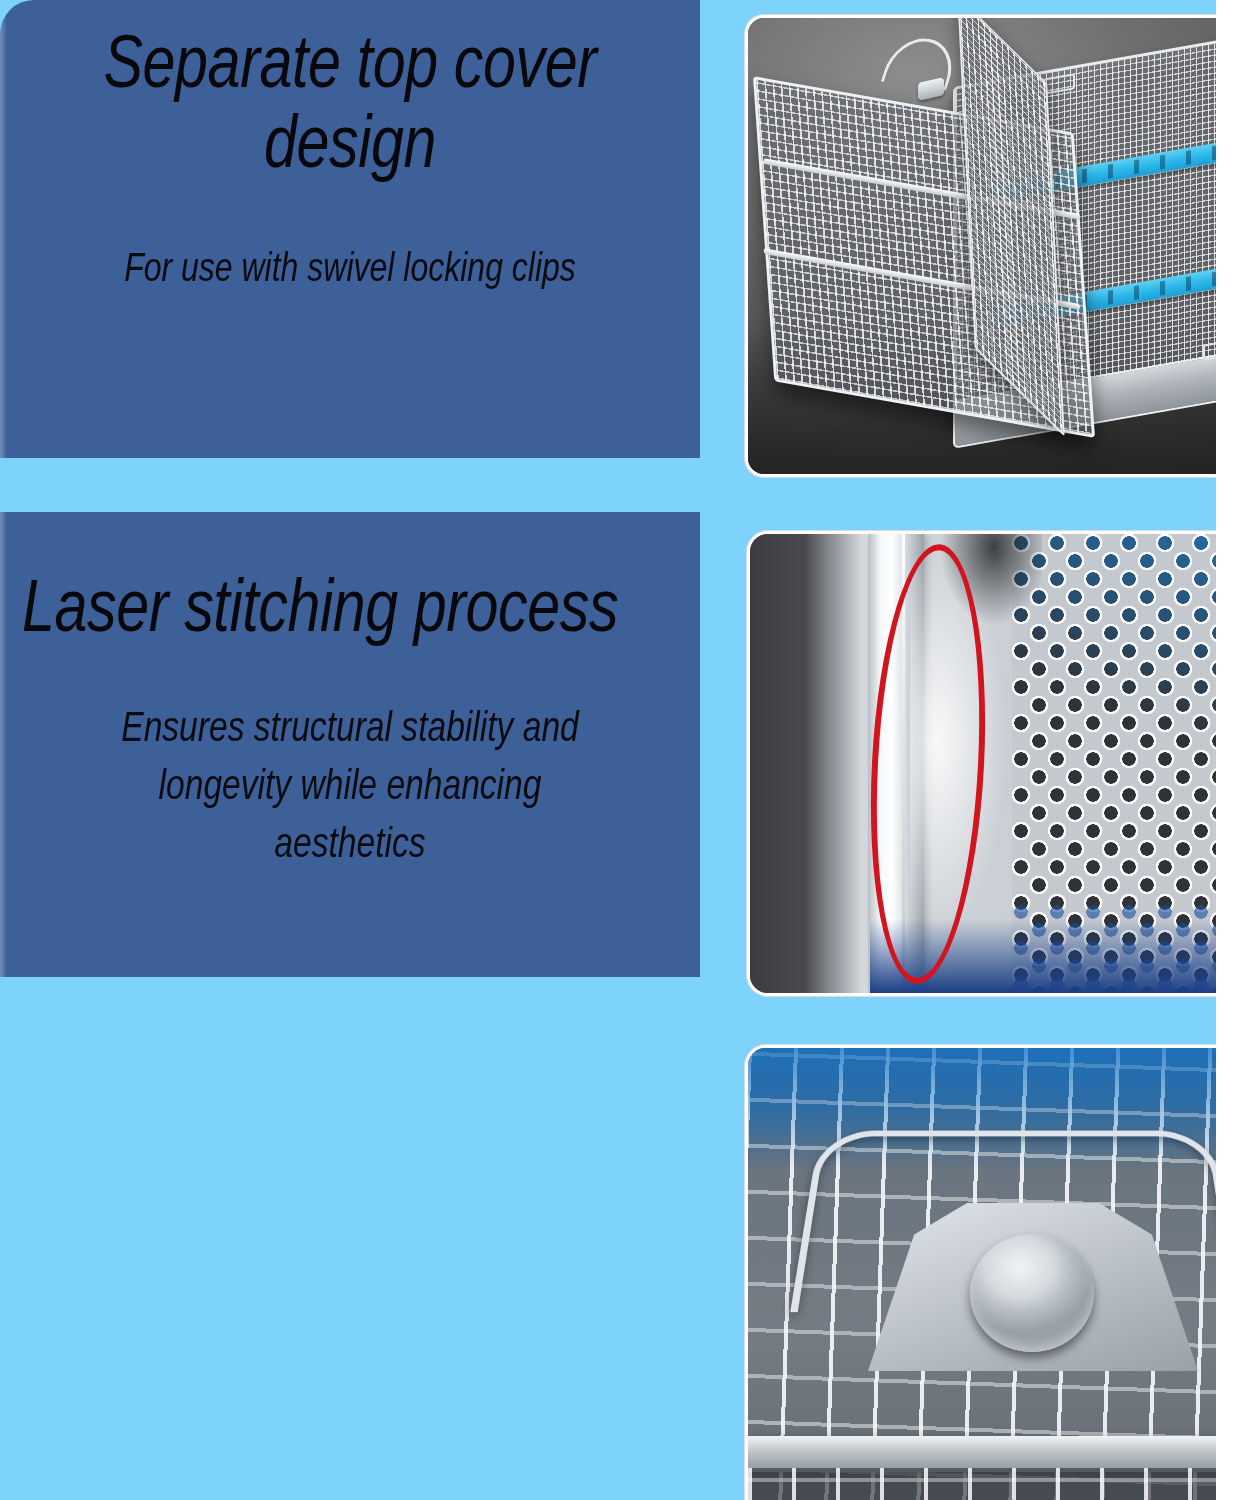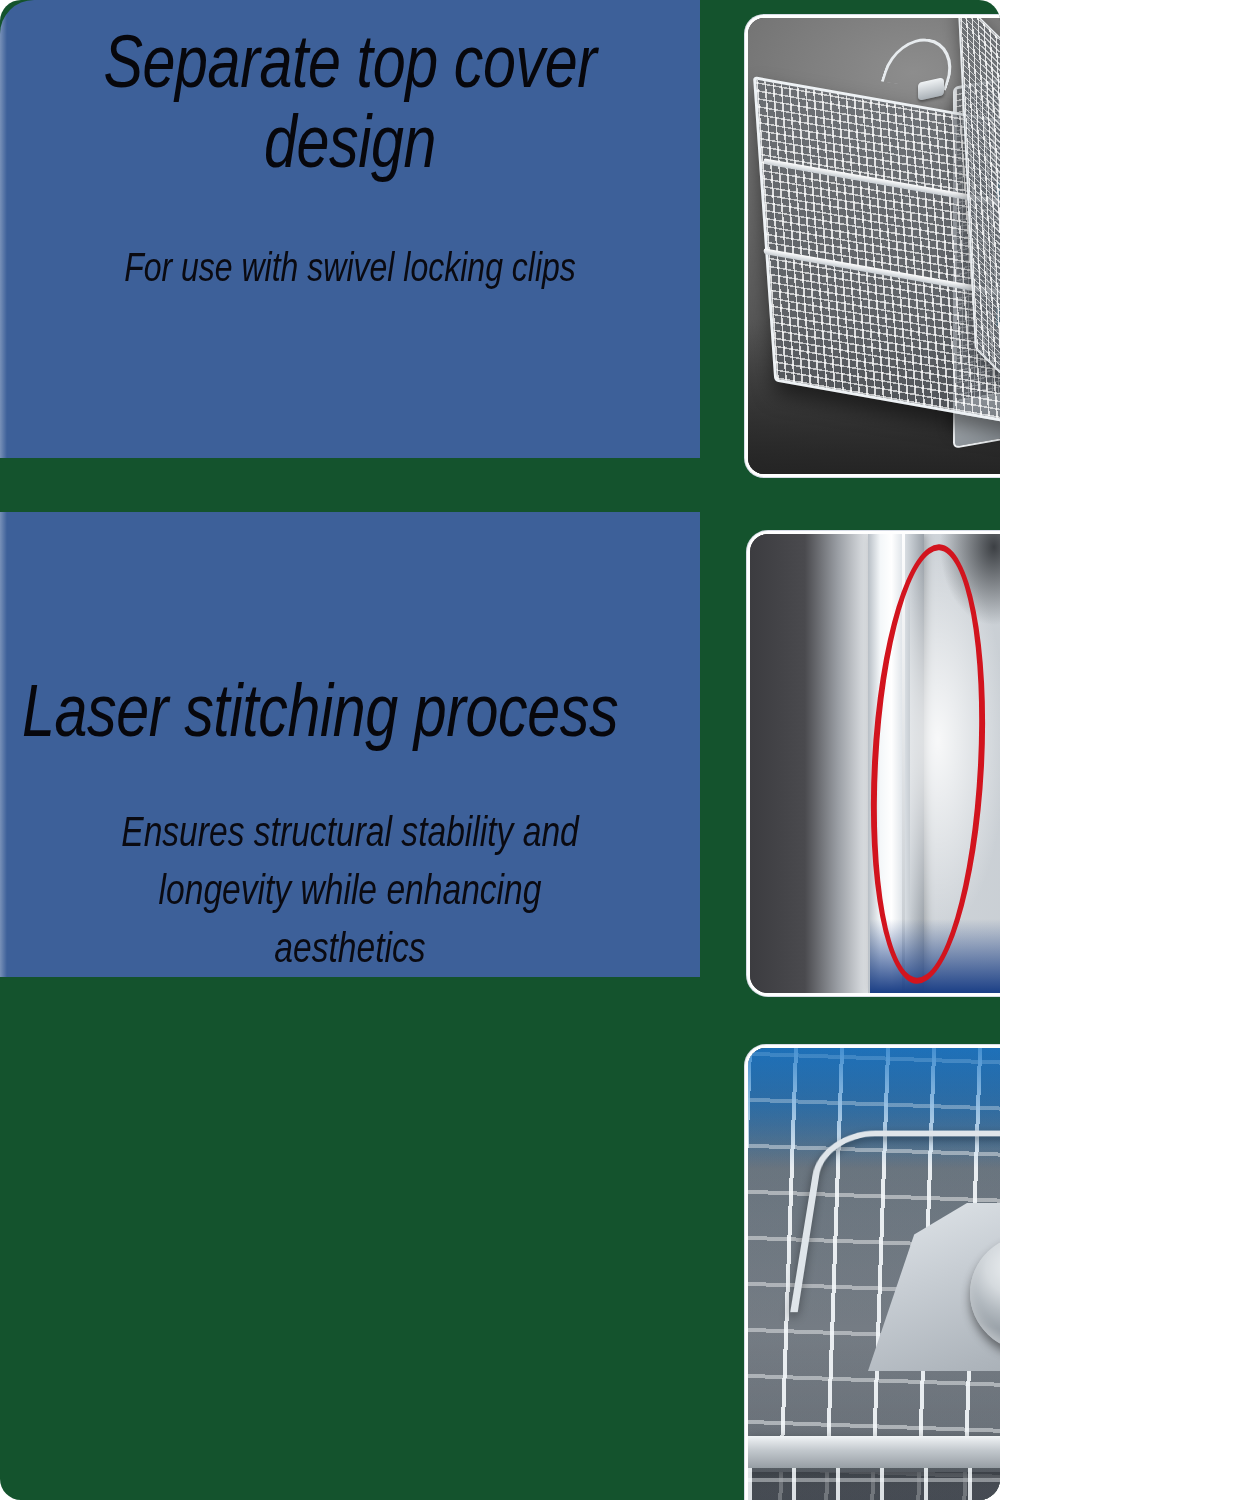--- a/index.html
+++ b/index.html
@@ -7,25 +7,24 @@
     margin: 0;
     padding: 0;
     background: #ffffff;
   }
   body {
     font-family: "Liberation Sans", sans-serif;
   }
 
   .infographic {
     position: relative;
-    width: 1000px;
+    width: 1216px;
     height: 1500px;
-    background: #14532d;
+    background: #7dd3fc;
     overflow: hidden;
-    border-radius: 21px;
   }
 
   
   .panel {
     position: absolute;
     left: 0;
     width: 1259px;
   }
 
   
@@ -216,21 +215,21 @@
     width: 28px; height: 12px;
     border: 2px solid #dfe4e8;
     border-radius: 3px;
     transform: skewY(-10deg);
   }
   .ct-1 { left: 295px; top: 58px; }
   .ct-2 { left: 455px; top: 324px; }
 
   
   #panel-2 { top: 512px; height: 465px; }
-  #panel-2 .text-card { width: 700px; justify-content: flex-end; }
+  #panel-2 .text-card { width: 700px; }
   #panel-2 .card-title { font-size: 74px; margin-top: 54px; text-align: left; align-self: flex-start; width: 125%; transform-origin: left center; }
   #panel-2 .card-sub   { font-size: 42px; margin-top: 52px; }
 
   #photo-2 {
     left: 710px; top: 6px;
     width: 549px; height: 459px;
     border-radius: 18px 0 0 18px;
   }
   .pf2-bg {
     position: absolute; inset: 0;

